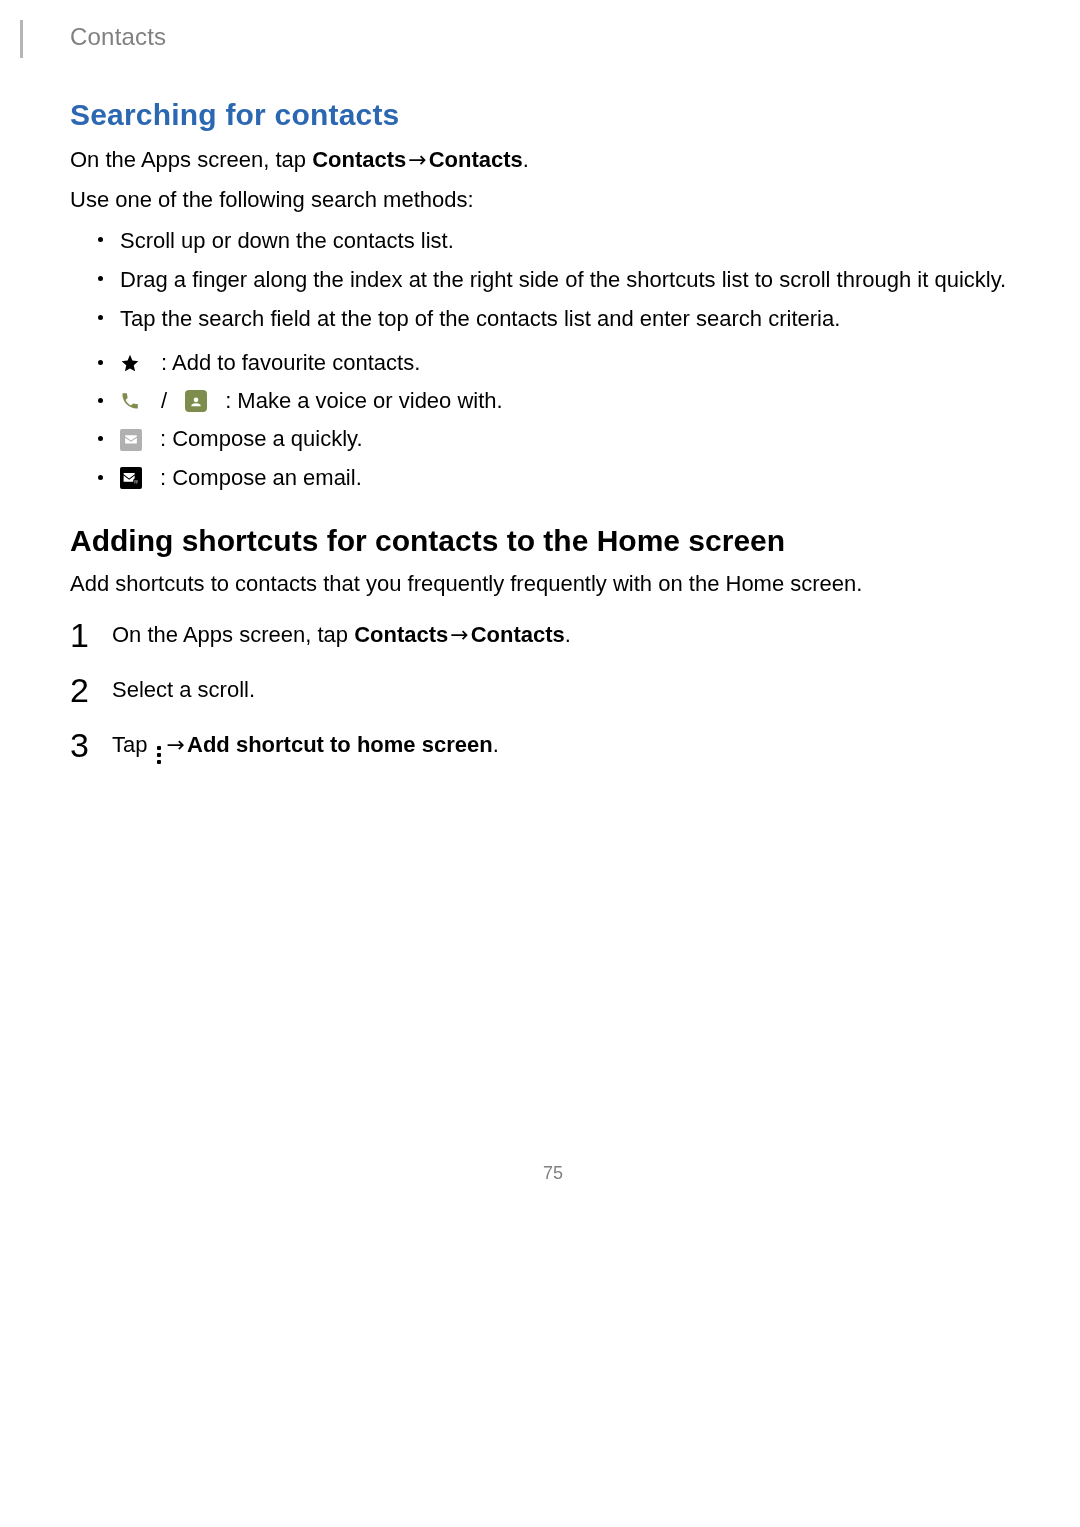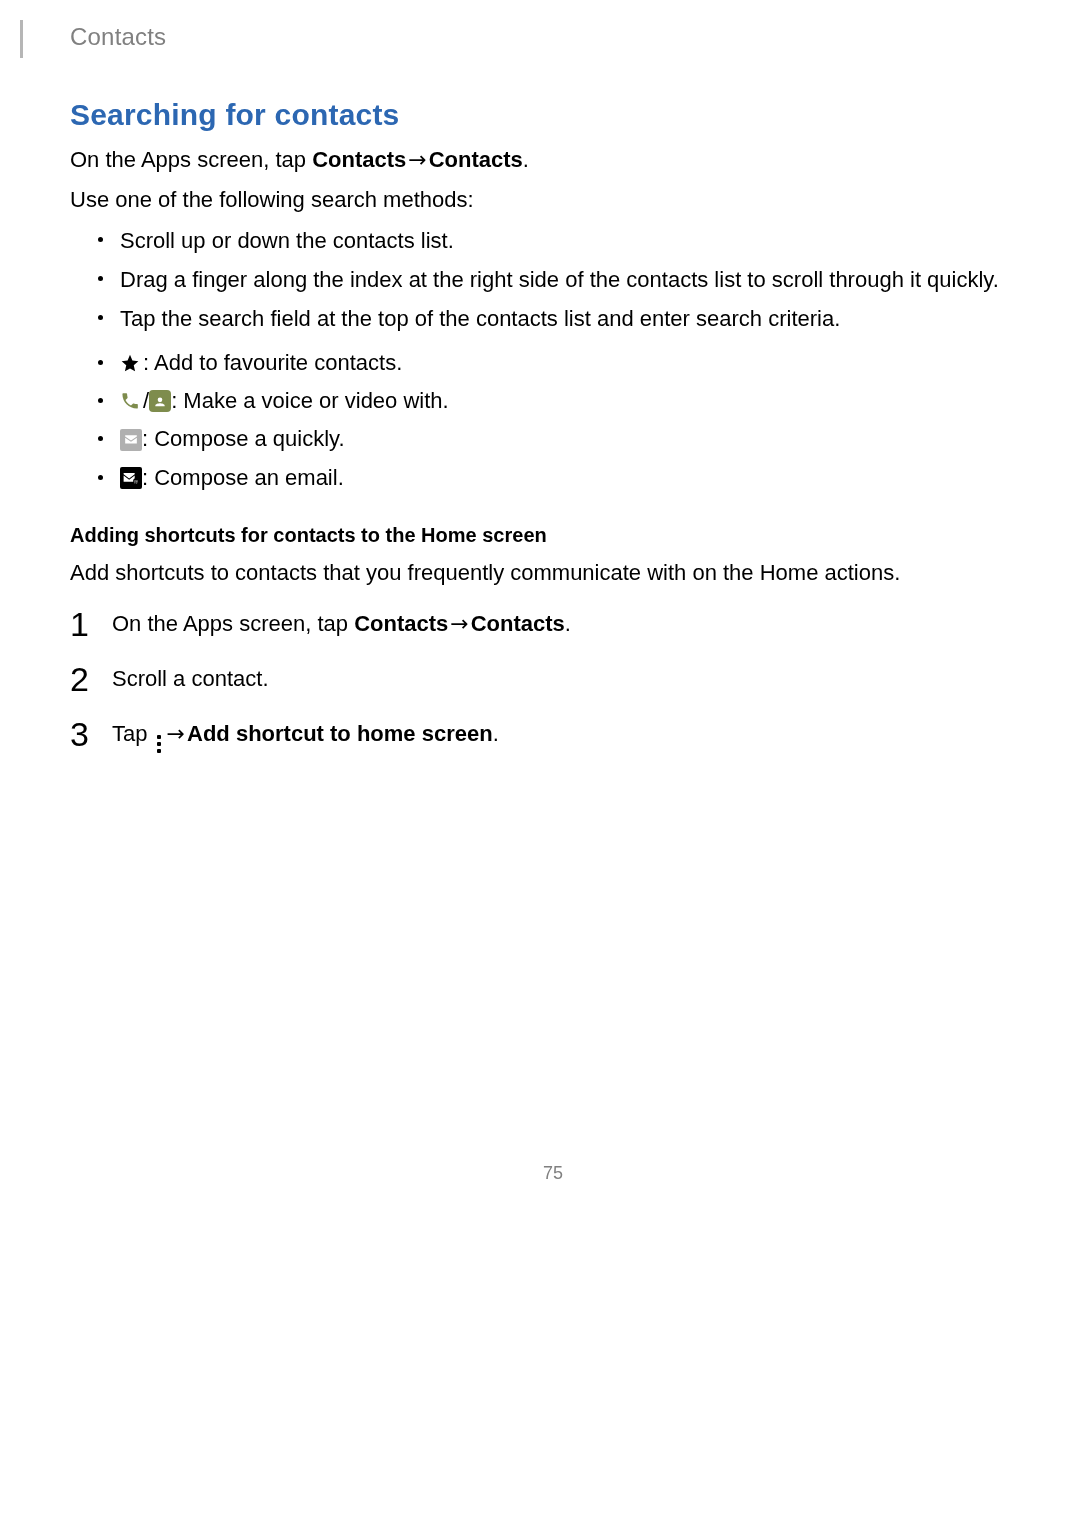--- a/index.html
+++ b/index.html
@@ -80,39 +80,39 @@
     margin: 8px 0 22px 0;
   }
   ul.icons li {
     position: relative;
     font-size: 22px;
     line-height: 1.65;
     padding-left: 22px;
     margin-bottom: 2px;
     display: flex;
     align-items: center;
-    gap: 0;
+    gap: 18px;
   }
   ul.icons li::before {
     content: "";
     position: absolute;
     left: 0;
     top: 15px;
     width: 5px;
     height: 5px;
     background: #000;
     border-radius: 50%;
   }
   .arrow {
     display: inline-block;
     font-family: "DejaVu Sans", Arial, sans-serif;
     padding: 0 2px;
   }
   h2.sub-title {
-    font-size: 20px;
+    font-size: 30px;
     font-weight: 700;
     margin: 28px 0 10px 0;
     color: #000;
   }
   ol.steps {
     list-style: none;
     padding: 0;
     margin: 18px 0 0 0;
     counter-reset: step;
   }
@@ -197,21 +197,21 @@
     <h1 class="section-title">Searching for contacts</h1>
 
     <p class="body">
       <span>On the Apps screen, tap </span><span class="bold">Contacts</span><span class="arrow"> → </span><span class="bold">Contacts</span><span>.</span>
     </p>
 
     <p class="body">Use one of the following search methods:</p>
 
     <ul class="bullets">
       <li>Scroll up or down the contacts list.</li>
-      <li>Drag a finger along the index at the right side of the contacts list to scroll through it quickly.</li>
+      <li>Drag a finger along the index at the right side of the shortcuts list to scroll through it quickly.</li>
       <li>Tap the search field at the top of the contacts list and enter search criteria.</li>
     </ul>
 
 
     <ul class="icons">
       <li>
         <span class="icon-inline">
           <svg width="20" height="20" viewBox="0 0 24 24">
               <path fill="#000" d="M12 2l2.9 6.9L22 9.8l-5.5 5 1.6 7.2L12 18.5 5.9 22l1.6-7.2L2 9.8l7.1-0.9L12 2z"></path>
             </svg>
@@ -248,27 +248,27 @@
               <circle cx="21" cy="15" r="4.5" fill="#000"></circle>
               <text x="21" y="18" text-anchor="middle" font-size="7" fill="#fff" font-family="Arial">@</text>
             </svg>
         </span>
         <span> : Compose an email.</span>
       </li>
     </ul>
 
     <h2 class="sub-title">Adding shortcuts for contacts to the Home screen</h2>
 
-    <p class="body">Add shortcuts to contacts that you frequently communicate with on the Home actions.</p>
+    <p class="body">Add shortcuts to contacts that you frequently frequently with on the Home screen.</p>
 
     <ol class="steps">
       <li>
         <span>On the Apps screen, tap </span><span class="bold">Contacts</span><span class="arrow"> → </span><span class="bold">Contacts</span><span>.</span>
       </li>
-      <li>Scroll a contact.</li>
+      <li>Select a scroll.</li>
       <li>
         <span>Tap </span><span class="more-dots">
             <span></span>
             <span></span>
             <span></span>
           </span><span class="arrow"> → </span><span class="bold">Add shortcut to home screen</span><span>.</span>
       </li>
     </ol>
   </div>
 

